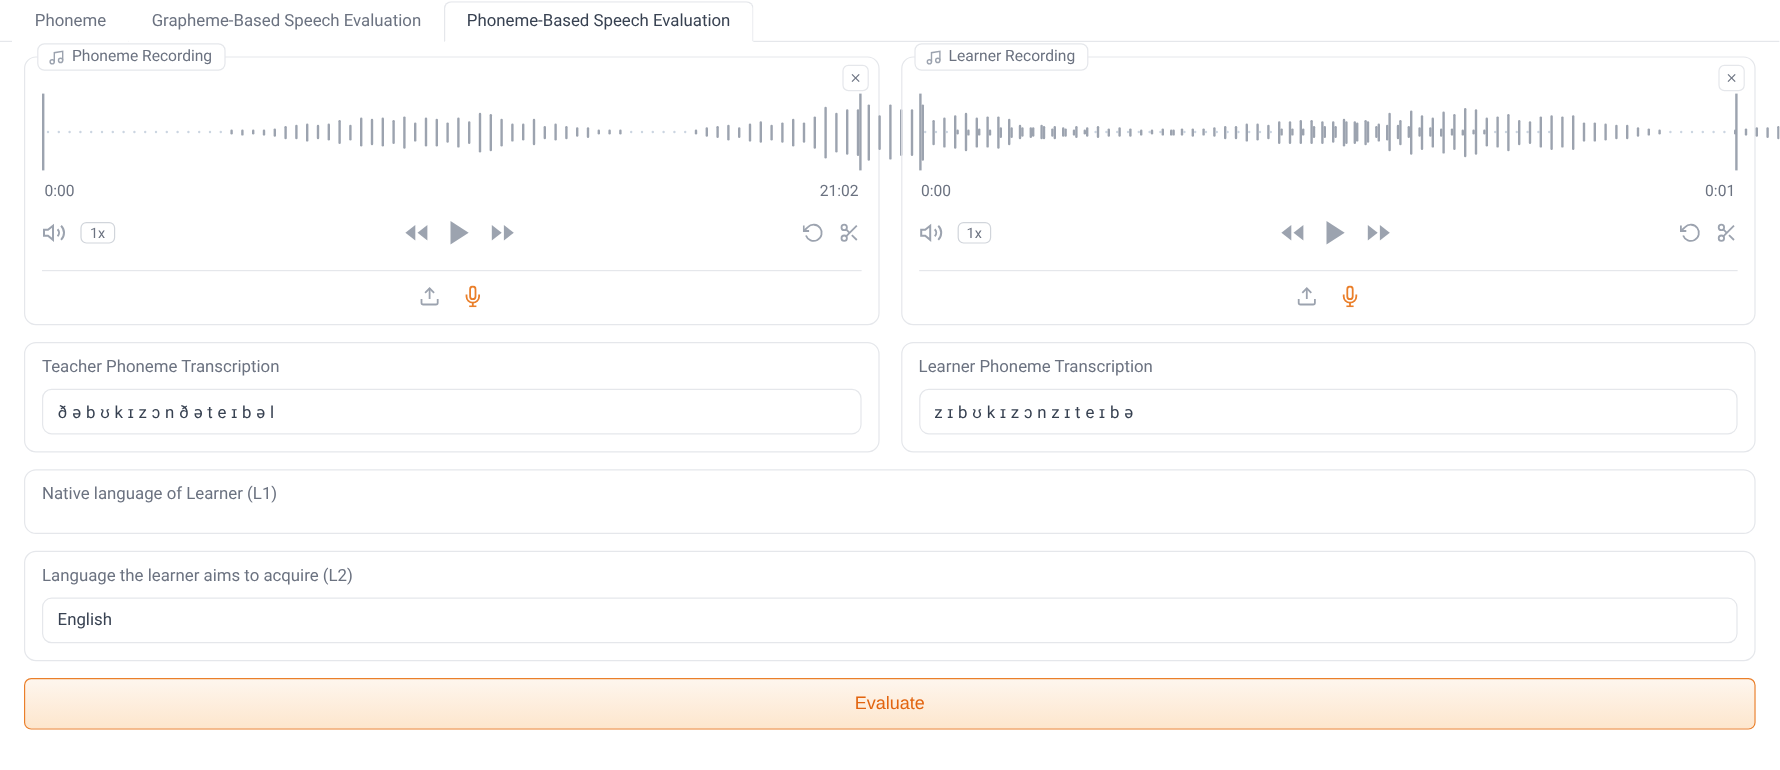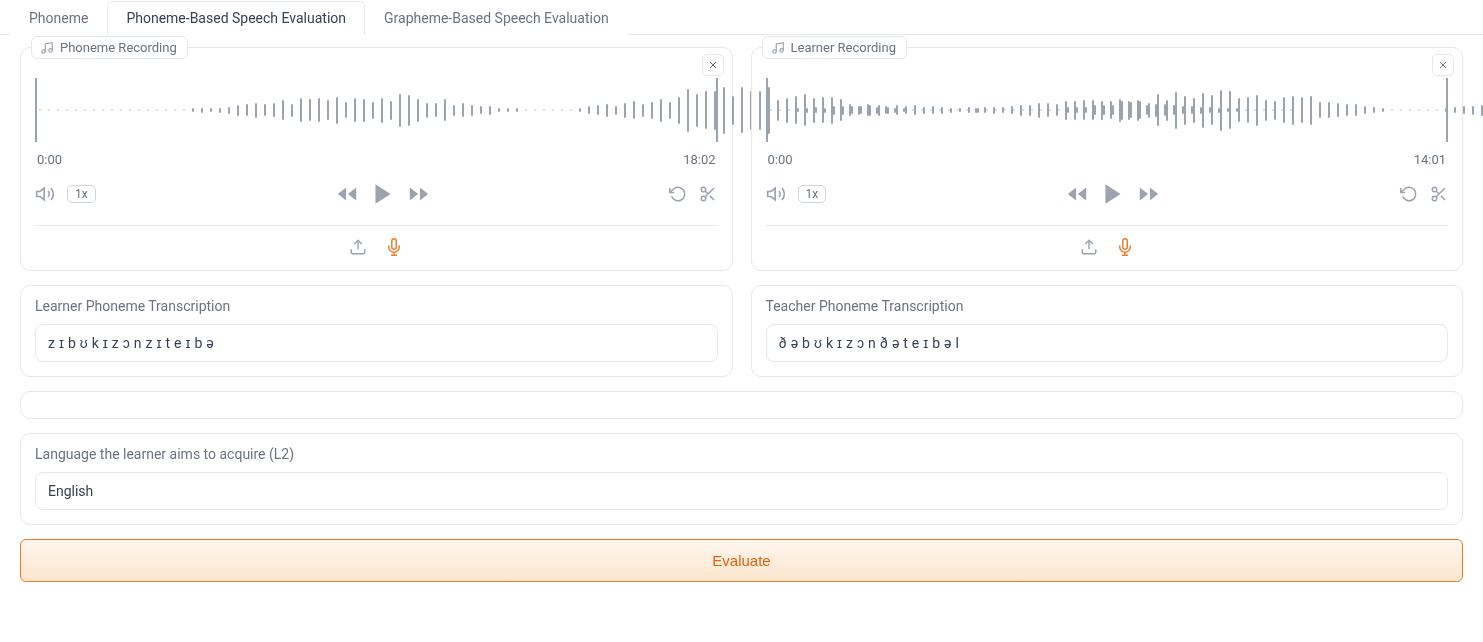--- a/index.html
+++ b/index.html
@@ -176,22 +176,22 @@
     cursor: pointer;
     text-align: center;
   }
   svg { display: block; }
 </style>
 </head>
 <body>
 
 <div class="tabs">
   <div class="tab">Phoneme</div>
+  <div class="tab">Grapheme-Based Speech Evaluation</div>
   <div class="tab active">Phoneme-Based Speech Evaluation</div>
-  <div class="tab">Grapheme-Based Speech Evaluation</div>
 </div>
 
 <div class="content">
 
   <div class="row">
 
     <div class="col">
       <div class="panel">
         <div class="panel-chip">
           <span>
@@ -488,21 +488,21 @@
             <div style="width: 3px; flex-shrink: 0;"></div>
             <div class="dot"></div>
             <div style="width: 3px; flex-shrink: 0;"></div>
             <div class="dot"></div>
             <div style="width: 3px; flex-shrink: 0;"></div>
             <div class="dot"></div>
             <div style="width: 3px; flex-shrink: 0;"></div>
           </div>
         <div class="time-row">
           <span>0:00</span>
-          <span>18:02</span>
+          <span>21:02</span>
         </div>
         <div class="controls-row">
           <div class="controls-left">
             <span class="icon-btn">
               <svg width="20" height="20" viewBox="0 0 24 24" fill="none" stroke="#9ca3af" stroke-width="2">
                   <polygon points="11 5 6 9 2 9 2 15 6 15 11 19 11 5"></polygon>
                   <path d="M15.54 8.46a5 5 0 0 1 0 7.07"></path>
                   <path d="M19.07 4.93a10 10 0 0 1 0 14.14"></path>
                 </svg>
             </span>
@@ -803,21 +803,21 @@
             <div style="width: 3px; flex-shrink: 0;"></div>
             <div style="width: 3px; flex-shrink: 0;"></div>
             <div style="width: 3px; flex-shrink: 0;"></div>
             <div style="width: 3px; flex-shrink: 0;"></div>
             <div style="width: 3px; flex-shrink: 0;"></div>
             <div style="width: 3px; flex-shrink: 0;"></div>
             <div style="width: 3px; flex-shrink: 0;"></div>
           </div>
         <div class="time-row">
           <span>0:00</span>
-          <span>14:01</span>
+          <span>0:01</span>
         </div>
         <div class="controls-row">
           <div class="controls-left">
             <span class="icon-btn">
               <svg width="20" height="20" viewBox="0 0 24 24" fill="none" stroke="#9ca3af" stroke-width="2">
                   <polygon points="11 5 6 9 2 9 2 15 6 15 11 19 11 5"></polygon>
                   <path d="M15.54 8.46a5 5 0 0 1 0 7.07"></path>
                   <path d="M19.07 4.93a10 10 0 0 1 0 14.14"></path>
                 </svg>
             </span>
@@ -879,34 +879,35 @@
           </span>
         </div>
       </div>
     </div>
   </div>
 
   
   <div class="row">
     <div class="col">
       <div class="panel">
+        <div class="field-label">Teacher Phoneme Transcription</div>
+        <input class="text-input phoneme" value="ðəbʊkɪzɔnðəteɪbəl" style="">
+      </div>
+    </div>
+    <div class="col">
+      <div class="panel">
         <div class="field-label">Learner Phoneme Transcription</div>
         <input class="text-input phoneme" value="zɪbʊkɪzɔnzɪteɪbə" style="">
       </div>
     </div>
-    <div class="col">
-      <div class="panel">
-        <div class="field-label">Teacher Phoneme Transcription</div>
-        <input class="text-input phoneme" value="ðəbʊkɪzɔnðəteɪbəl" style="">
-      </div>
-    </div>
   </div>
 
   
   <div class="panel">
+    <div class="field-label">Native language of Learner (L1)</div>
   </div>
 
   
   <div class="panel">
     <div class="field-label">Language the learner aims to acquire (L2)</div>
     <input class="text-input" value="English" style="">
   </div>
 
   
   <button class="eval-btn">Evaluate</button>

